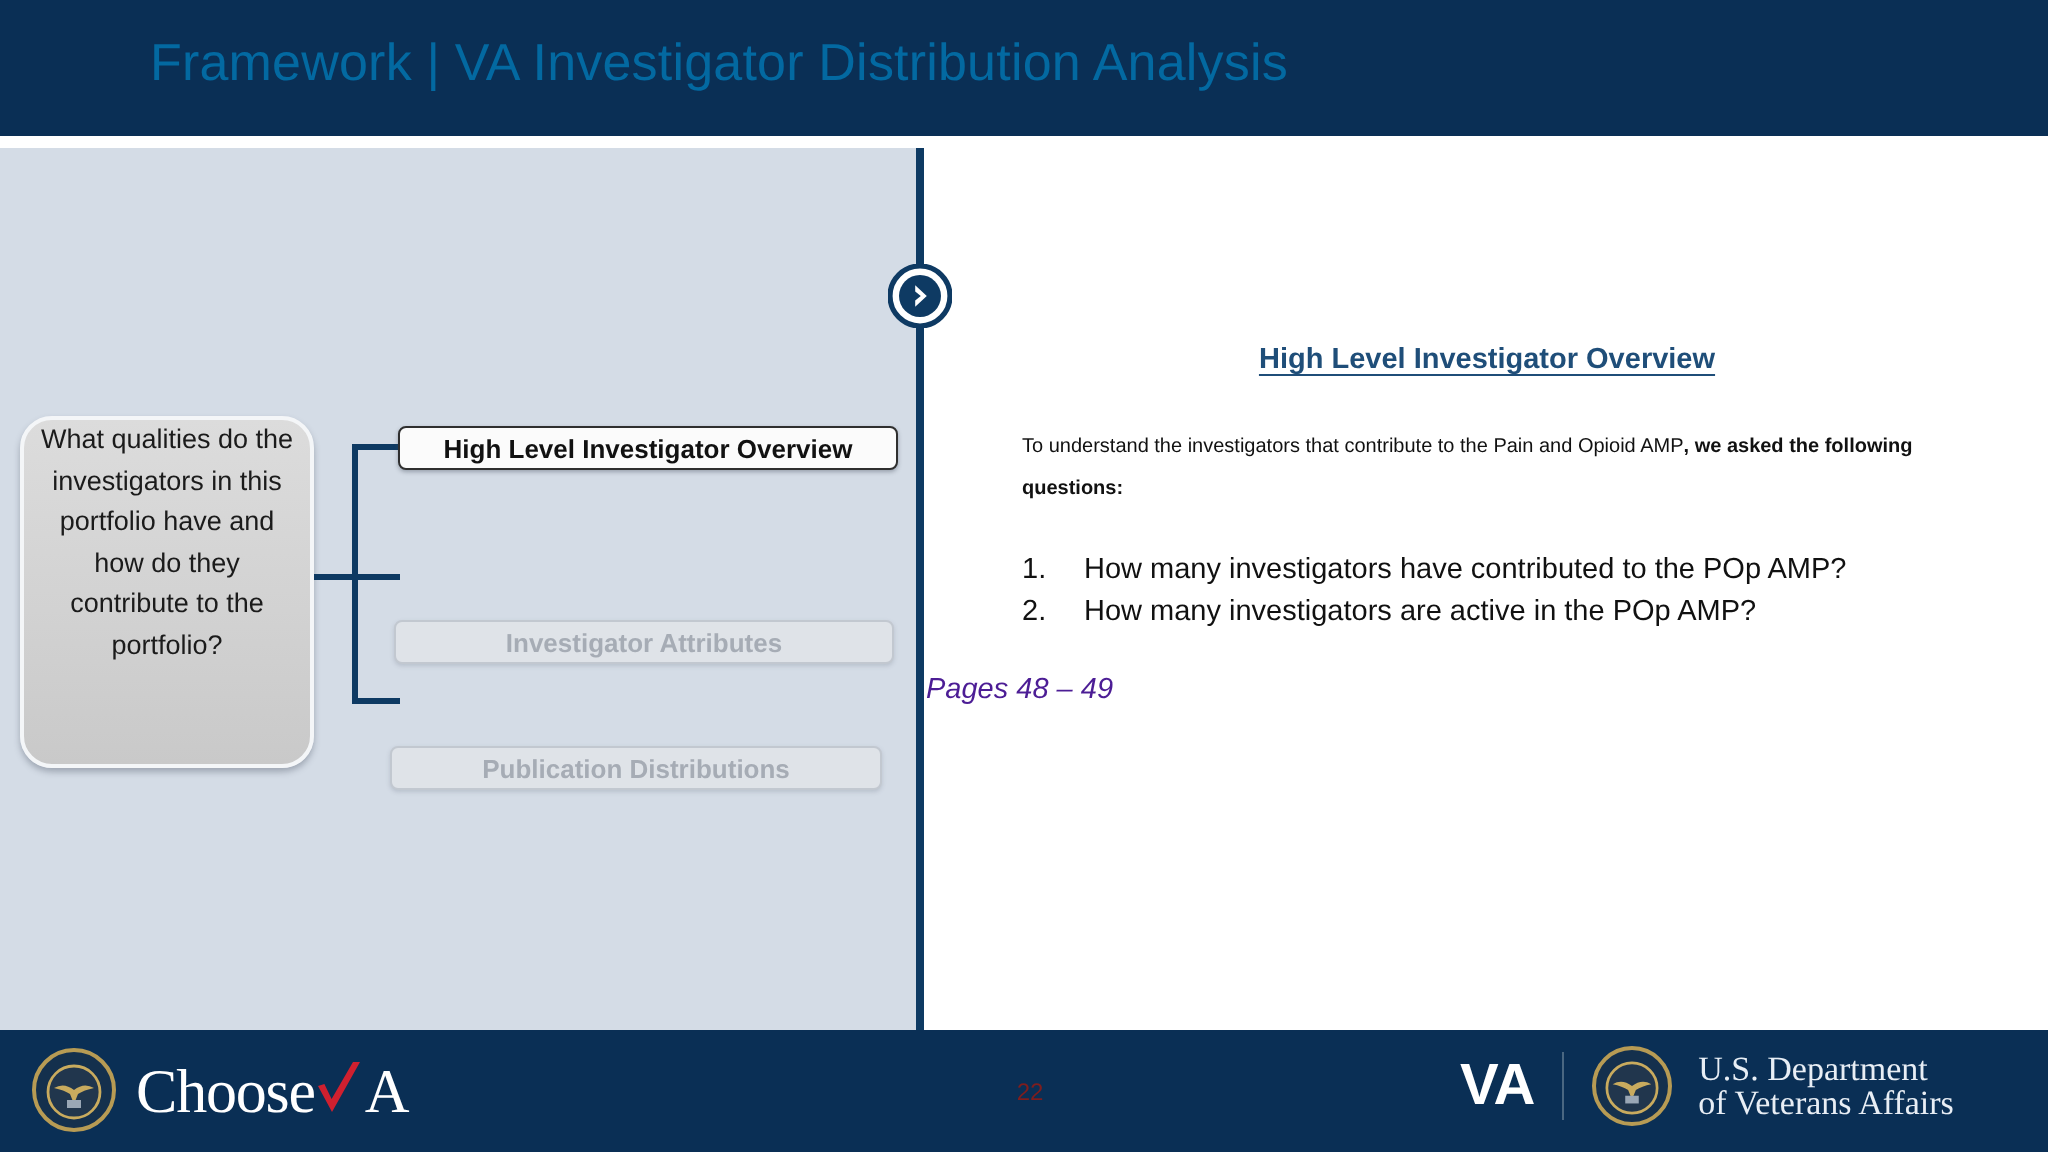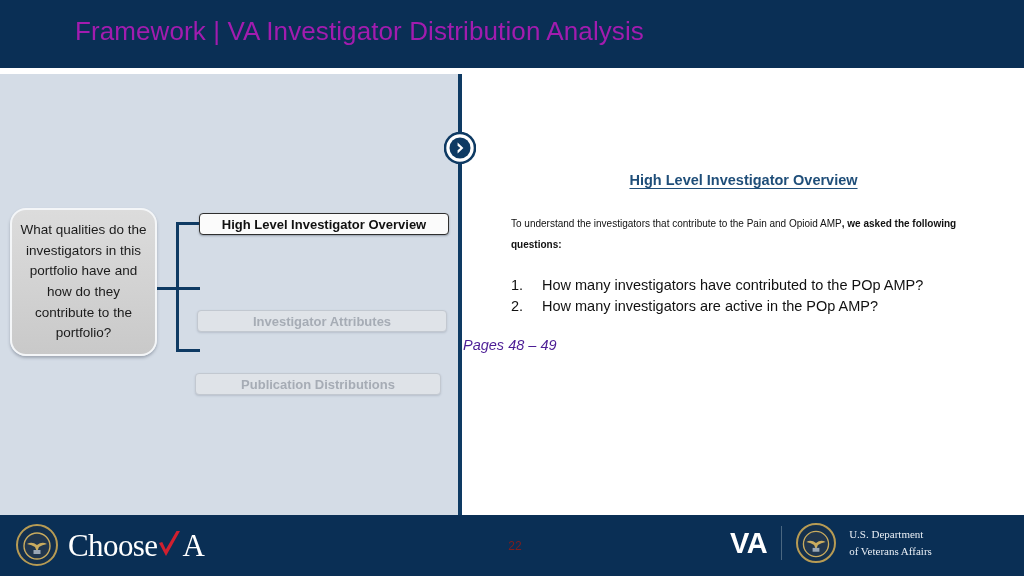--- a/index.html
+++ b/index.html
@@ -23,21 +23,21 @@
     position: absolute;
     left: 0; top: 0;
     width: 1024px; height: 68px;
     background: #0a2f55;
   }
   .header-title {
     position: absolute;
     left: 75px;
     top: 16px;
     font-size: 26px;
-    color: #a21caf;
+    color: #0369a1;
     letter-spacing: .1px;
     white-space: nowrap;
   }
   .header-rule {
     position: absolute;
     left: 0; top: 68px;
     width: 1024px; height: 6px;
     background: #ffffff;
   }
 
@@ -63,27 +63,27 @@
   .divider-badge {
     position: absolute;
     left: 444px; top: 132px;
     width: 32px; height: 32px;
   }
 
   
   .question-box {
     position: absolute;
     left: 10px; top: 208px;
-    width: 147px; height: 148px;
+    width: 147px; height: 176px;
     border-radius: 16px;
     background: linear-gradient(180deg, #dcdcdc 0%, #d2d2d2 55%, #c9c9c9 100%);
     border: 2px solid #f4f6f8;
     box-shadow: 0 2px 3px rgba(60,70,85,.35);
     display: flex;
-    align-items: center;
+    align-items: flex-start;
     justify-content: center;
     box-sizing: border-box;
   }
   .question-text {
     font-size: 13.5px;
     line-height: 20.6px;
     color: #1b1b1b;
     text-align: center;
     padding: 0 6px;
   }
@@ -231,21 +231,21 @@
   }
   .va-sep {
     width: 1px;
     height: 34px;
     background: #4a6781;
     margin: 0 14px;
   }
   .va-dept {
     margin-left: 13px;
     font-family: "Liberation Serif", serif;
-    font-size: 11px;
+    font-size: 17px;
     line-height: 17px;
     color: #e8eef5;
     white-space: nowrap;
   }
 </style>
 </head>
 <body>
 
 <div id="slide">
 

